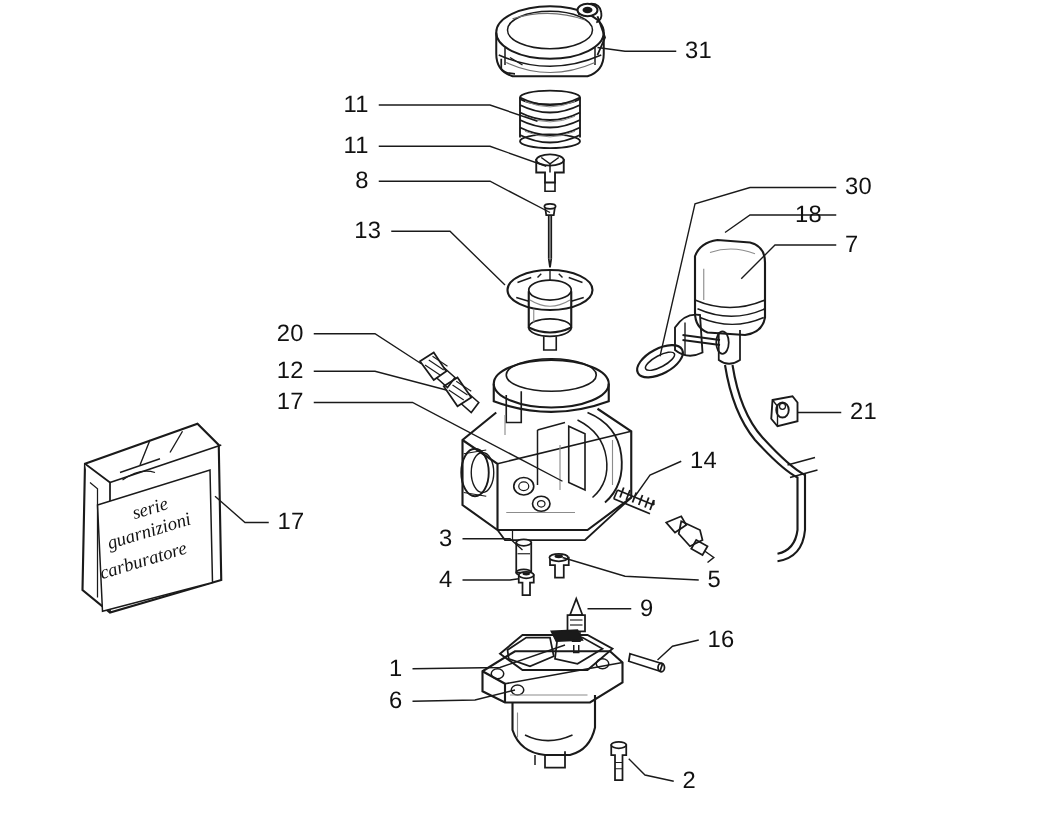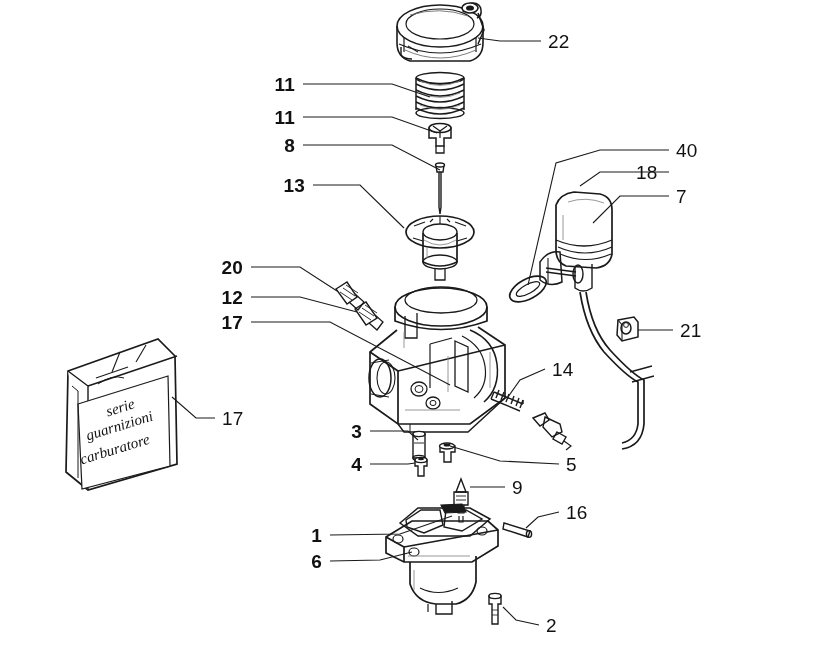--- a/index.html
+++ b/index.html
@@ -32,21 +32,20 @@
     font-family: "Liberation Sans", sans-serif;
     font-size: 19px;
     font-weight: 400;
     color: #111111;
     line-height: 1;
     white-space: nowrap;
     letter-spacing: 0.2px;
   }
   .callout-label.anchor-end {
     transform: translate(-100%, -50%);
-    font-weight: bold;
   }
   .callout-label.anchor-start {
     transform: translate(0, -50%);
   }
   .bag-text {
     position: absolute;
     font-family: "Liberation Serif", serif;
     font-style: italic;
     font-size: 14px;
     color: #111;
@@ -353,30 +352,30 @@
         <polyline points="330,561 380,560 412,552" fill="none" stroke="#1a1a1a" stroke-width="1.1"></polyline>
         <polyline points="539,625 516,620 503,607" fill="none" stroke="#1a1a1a" stroke-width="1.1"></polyline>
       </g>
   </svg>
 
   <div class="bag-text" style="left:104px; top:404px; transform: rotate(-17deg); font-size:15px;">serie</div>
   <div class="bag-text" style="left:84px; top:428px; transform: rotate(-17deg); font-size:15px;">guarnizioni</div>
   <div class="bag-text" style="left:78px; top:452px; transform: rotate(-17deg); font-size:15px;">carburatore</div>
 
   <div id="callout-layer">
-      <div class="callout-label anchor-start" style="left: 548px; top: 41px;">22</div>
+      <div class="callout-label anchor-start" style="left: 548px; top: 41px;">31</div>
       <div class="callout-label anchor-end" style="left: 295px; top: 84px;">11</div>
       <div class="callout-label anchor-end" style="left: 295px; top: 117px;">11</div>
       <div class="callout-label anchor-end" style="left: 295px; top: 145px;">8</div>
       <div class="callout-label anchor-end" style="left: 305px; top: 185px;">13</div>
       <div class="callout-label anchor-end" style="left: 243px; top: 267px;">20</div>
       <div class="callout-label anchor-end" style="left: 243px; top: 297px; text-align: center;">12</div>
       <div class="callout-label anchor-end" style="left: 243px; top: 322px;">17</div>
       <div class="callout-label anchor-start" style="left: 222px; top: 418px;">17</div>
-      <div class="callout-label anchor-start" style="left: 676px; top: 150px;">40</div>
+      <div class="callout-label anchor-start" style="left: 676px; top: 150px;">30</div>
       <div class="callout-label anchor-start" style="left: 636px; top: 172px;">18</div>
       <div class="callout-label anchor-start" style="left: 676px; top: 196px;">7</div>
       <div class="callout-label anchor-start" style="left: 680px; top: 330px;">21</div>
       <div class="callout-label anchor-start" style="left: 552px; top: 369px; text-align: right;">14</div>
       <div class="callout-label anchor-end" style="left: 362px; top: 431px;">3</div>
       <div class="callout-label anchor-end" style="left: 362px; top: 464px;">4</div>
       <div class="callout-label anchor-start" style="left: 566px; top: 464px;">5</div>
       <div class="callout-label anchor-start" style="left: 512px; top: 487px;">9</div>
       <div class="callout-label anchor-start" style="left: 566px; top: 512px;">16</div>
       <div class="callout-label anchor-end" style="left: 322px; top: 535px;">1</div>

